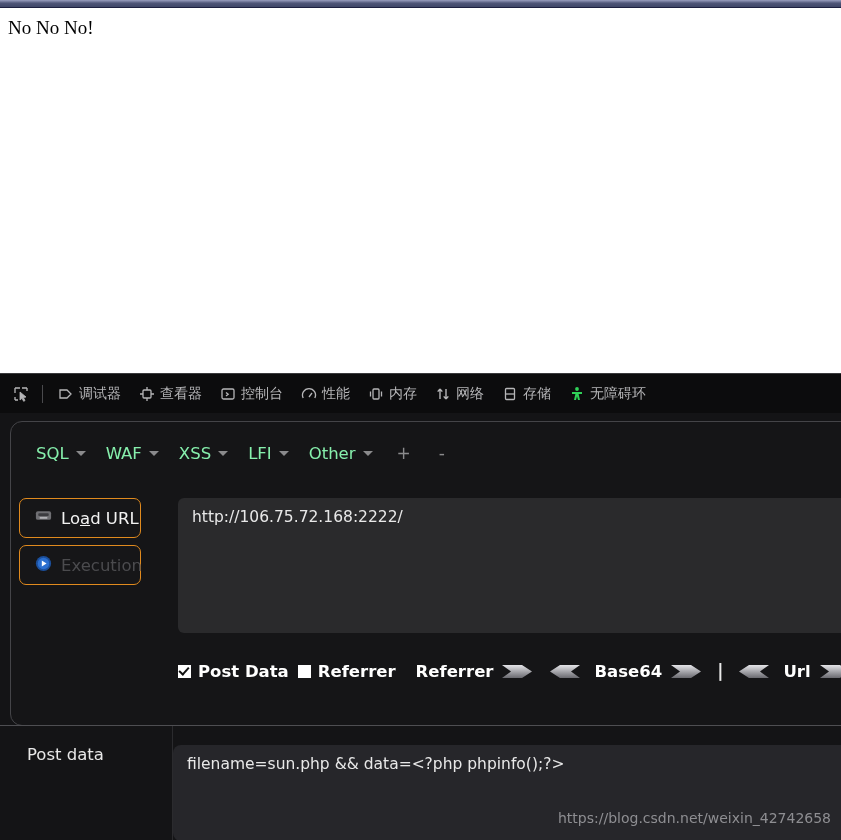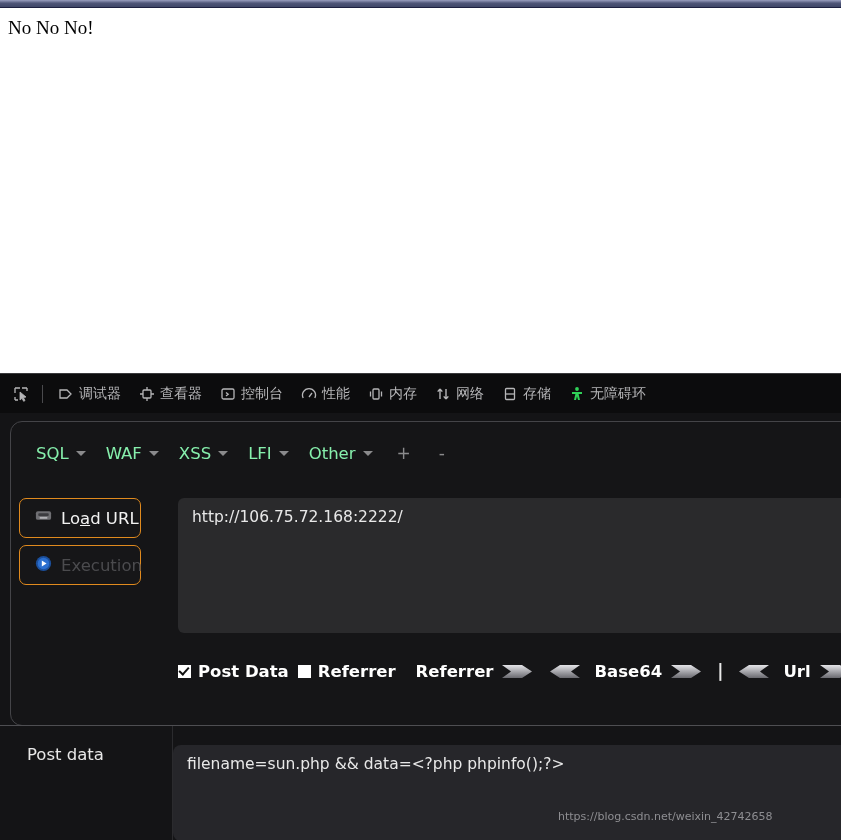--- a/index.html
+++ b/index.html
@@ -282,21 +282,21 @@
     font-family: "DejaVu Sans", sans-serif;
     white-space: pre;
     overflow: hidden;
   }
 
   .watermark {
     position: absolute;
     left: 558px;
     top: 810px;
     color: #8e8e92;
-    font-size: 11px;
+    font-size: 14px;
     font-family: "DejaVu Sans", sans-serif;
     white-space: nowrap;
   }
 </style>
 </head>
 <body>
 
 <div id="app">
 
   <div class="chrome-strip"></div>

